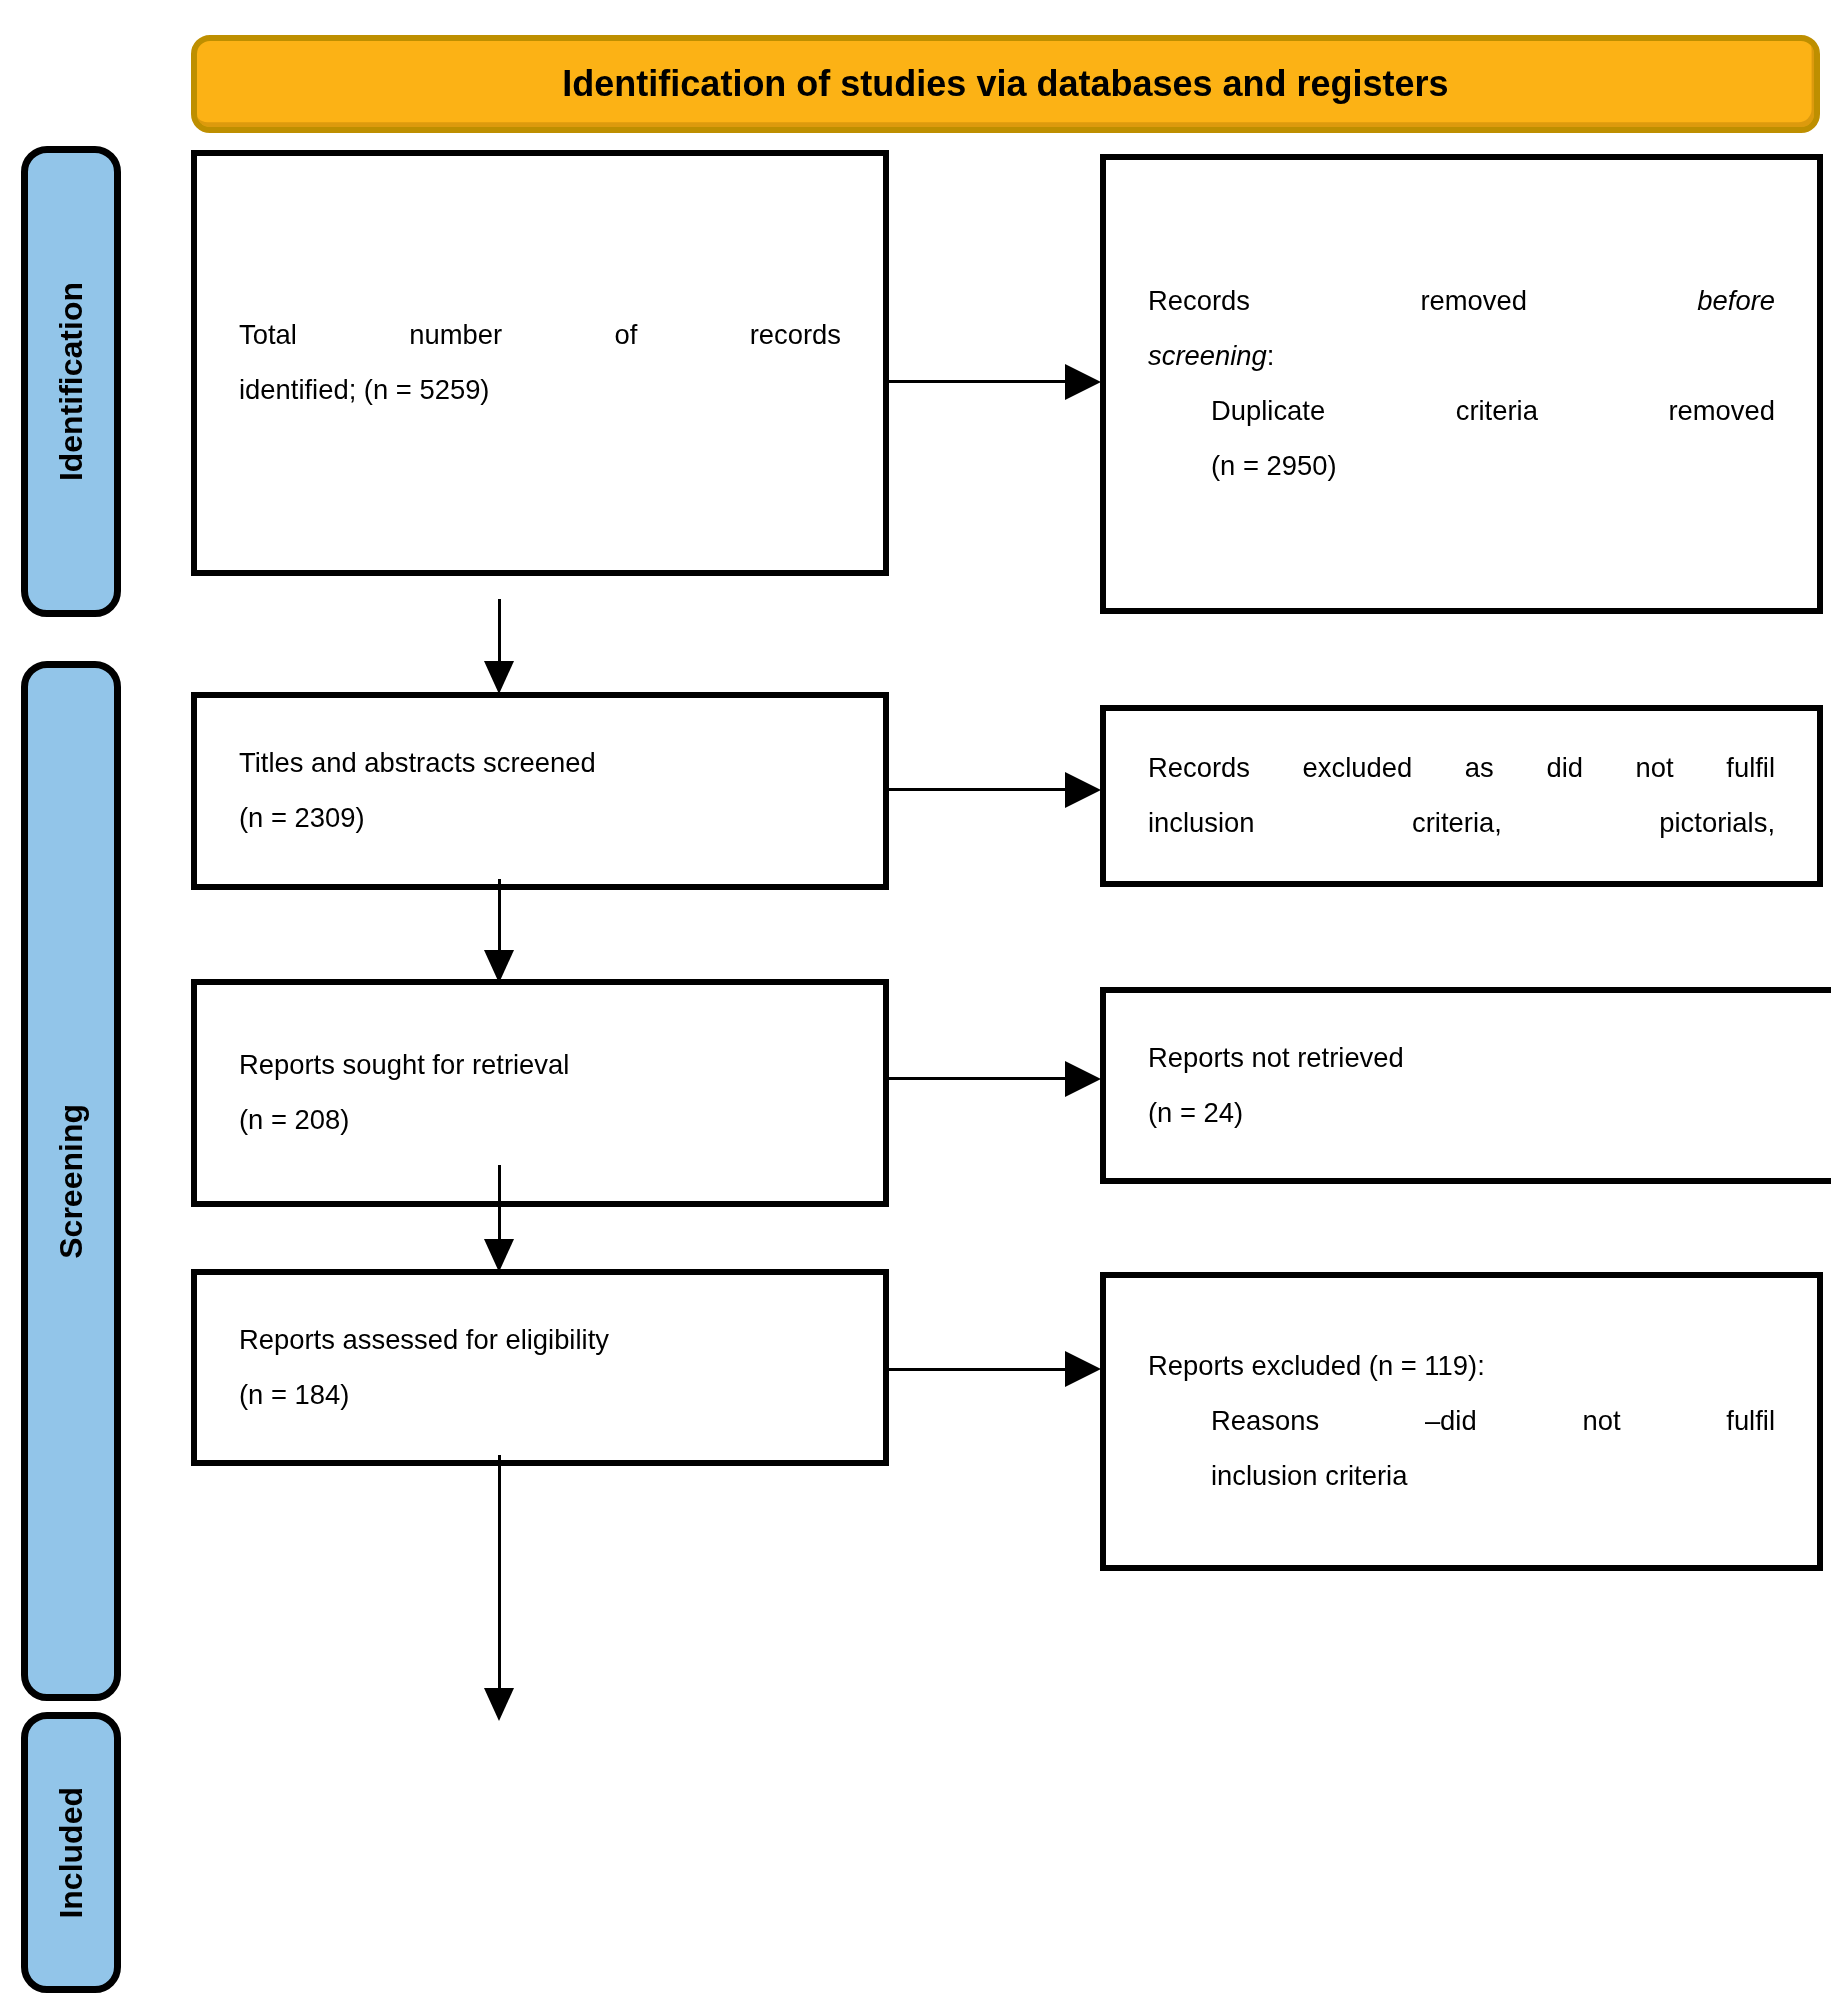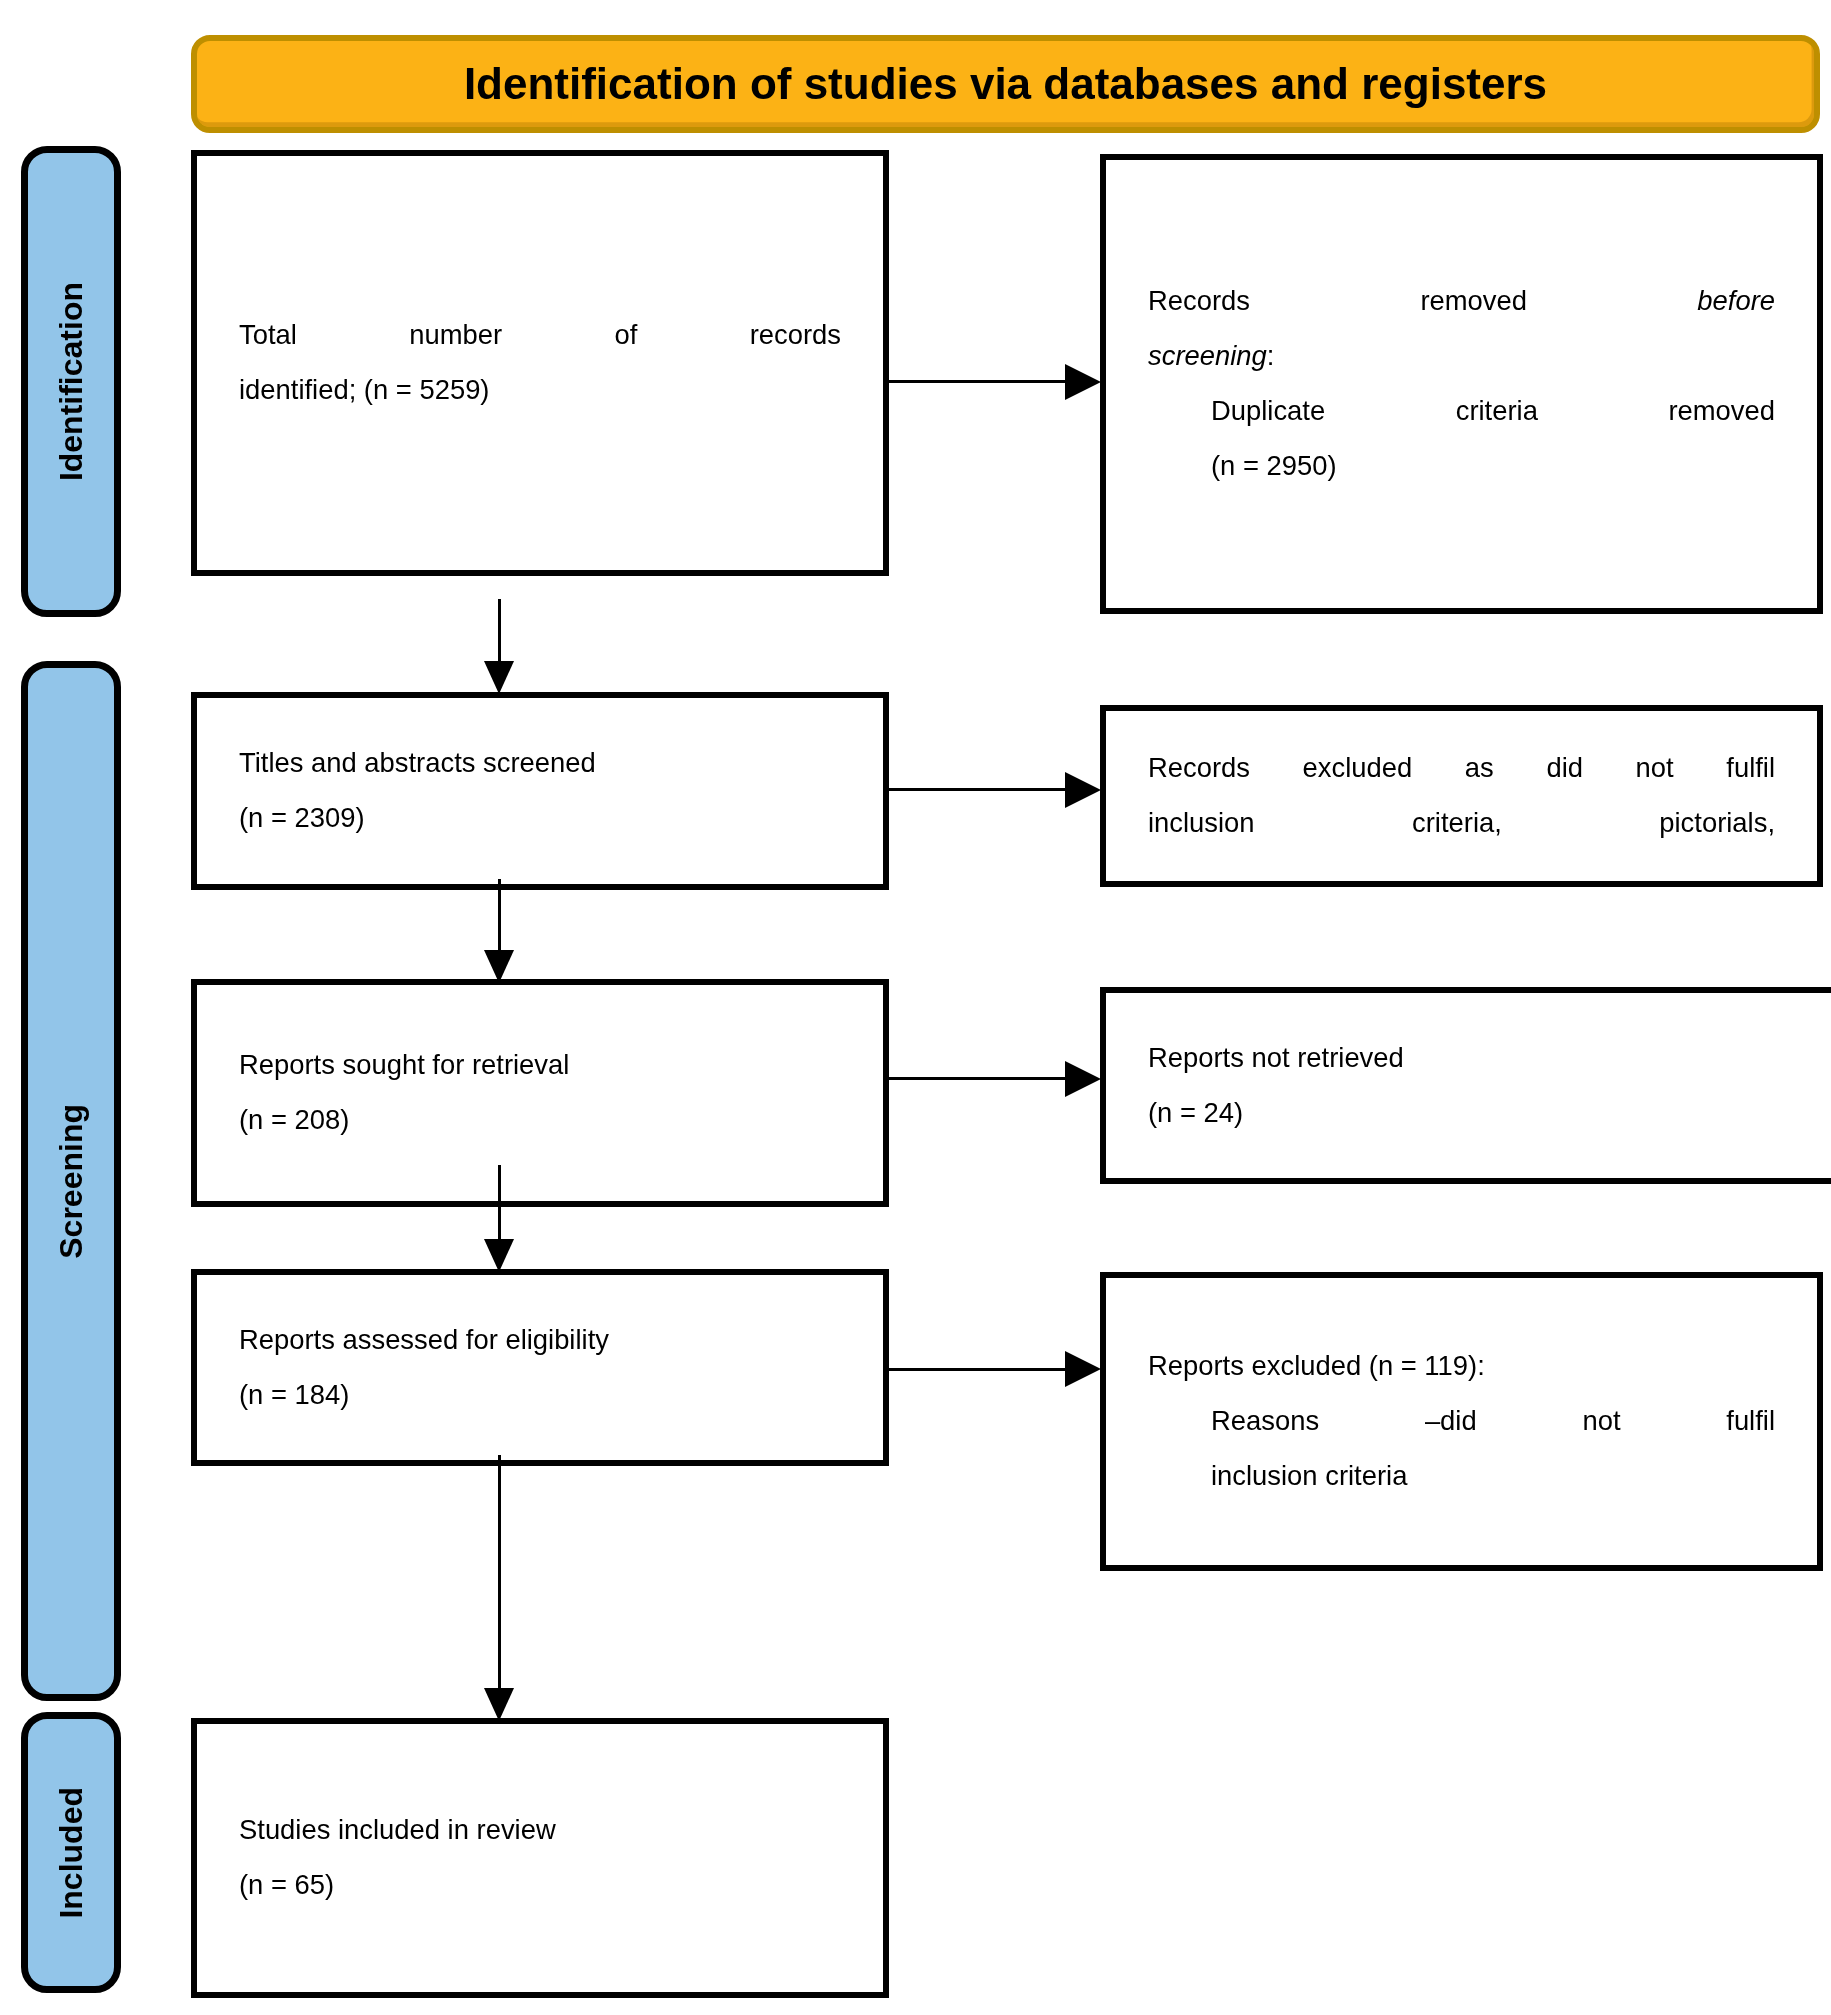--- a/index.html
+++ b/index.html
@@ -9,21 +9,21 @@
   }
   
   .banner {
     position:absolute; left:191px; top:35px; width:1629px; height:98px;
     background:var(--banner-fill,#FCB215);
     border:6px solid var(--banner-border,#BE8F00);
     border-radius:19px; box-sizing:border-box;
     display:flex; align-items:center; justify-content:center;
     box-shadow: inset -2.4px -4.8px 0 rgba(160,110,0,.35);
   }
-  .banner-title { font-size:44px; font-weight:bold; }
+  .banner-title { font-size:36px; font-weight:bold; }
   
   .stage {
     position:absolute; left:21px; width:100px;
     background:var(--sidebar-fill,#92C5E9);
     border:7.8px solid var(--box-border,#000);
     border-radius:26px; box-sizing:border-box;
     display:flex; align-items:center; justify-content:center;
   }
   .vlabel {
     writing-mode:vertical-rl; transform:rotate(180deg);
@@ -109,24 +109,20 @@
     <div class="line">Reports assessed for eligibility</div>
     <div class="line">(n = 184)</div>
   </div>
 
   <div class="box" style="left:1100px; top:1272px; width:723px; height:299px;">
     <div class="line">Reports excluded (n = 119):</div>
     <div class="line stretch indent">Reasons –did not fulfil</div>
     <div class="line indent">inclusion criteria</div>
   </div>
 
-  <div class="box" style="left:191px; top:1718px; width:698px; height:280px;">
-    <div class="line">Studies included in review</div>
-    <div class="line">(n = 65)</div>
-  </div>
 
   <div class="hline" style="left:888px; top:380px; width:179px;"></div>
   <div class="head-right" style="left:1065px; top:364px;"></div>
 
   <div class="hline" style="left:888px; top:788px; width:179px;"></div>
   <div class="head-right" style="left:1065px; top:772px;"></div>
 
   <div class="hline" style="left:888px; top:1077px; width:179px;"></div>
   <div class="head-right" style="left:1065px; top:1061px;"></div>
 

